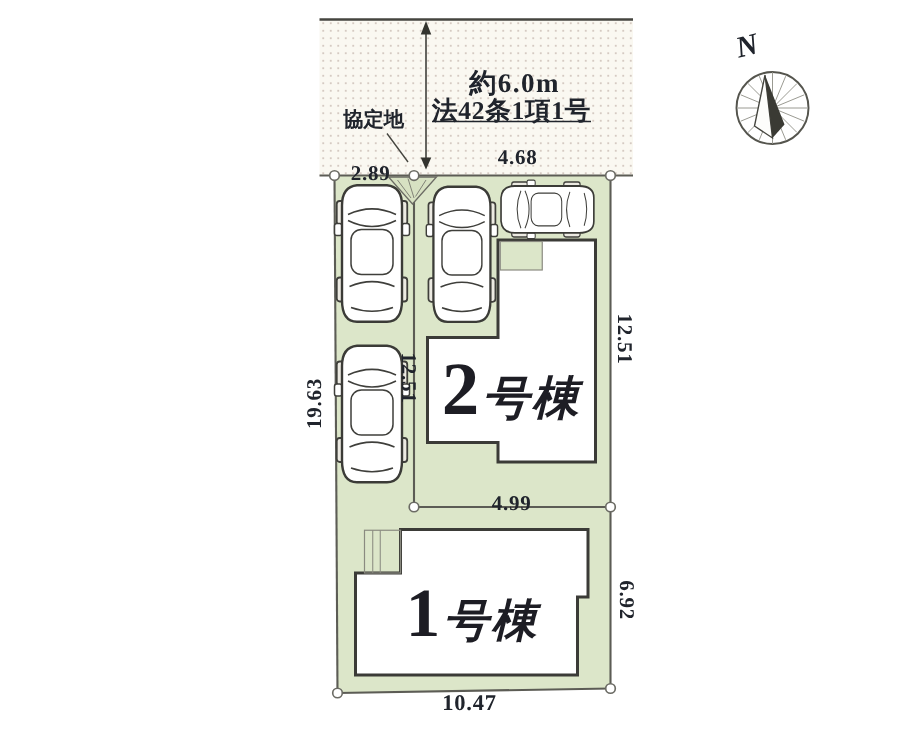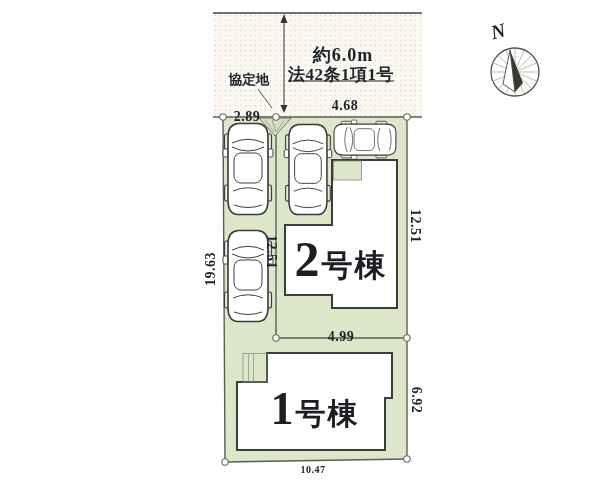--- a/index.html
+++ b/index.html
@@ -15,40 +15,40 @@
     z-index:0;
   }
   .plan-svg{position:absolute;left:0;top:0;z-index:1;}
   .lbl{
     position:absolute;transform:translate(-50%,-50%);
     color:#20242c;white-space:nowrap;font-weight:600;z-index:2;line-height:1;
   }
   .rot90{transform:translate(-50%,-50%) rotate(90deg);}
   .rotm90{transform:translate(-50%,-50%) rotate(-90deg);}
   .dim{font-size:14px;letter-spacing:0.5px;}
-  .dim-lg{font-size:10px;letter-spacing:0.5px;}
+  .dim-lg{font-size:15px;letter-spacing:0.5px;}
   .lbl-width{left:343px;top:55px;font-size:18px;letter-spacing:1px;text-align:center;}
   .lbl-law{left:341px;top:74px;font-size:17px;letter-spacing:0.5px;text-decoration:underline;}
   .lbl-agreement{left:249px;top:80px;font-size:13.5px;font-weight:700;}
   .lbl-289{left:247px;top:96px;margin-top:21px;}
   .lbl-762{left:345px;top:106px;}
   .lbl-1963{left:211px;top:269px;}
   .lbl-1251i{left:271px;top:252px;}
   .lbl-1251r{left:415px;top:226px;}
   .lbl-760{left:341px;top:337px;}
   .lbl-692{left:416px;top:400px;}
   .lbl-1047{left:313px;top:470px;}
   .lbl-north{left:498px;top:31px;font-size:20px;font-weight:700;font-style:italic;
     transform:translate(-50%,-50%) rotate(-14deg);}
   .bldg-label{
     position:absolute;display:flex;align-items:baseline;justify-content:center;
     color:#1d1d24;font-weight:600;z-index:2;
   }
   .bldg-label .num{font-size:50px;line-height:1;}
-  .bldg-label .suffix{font-size:31px;line-height:1;letter-spacing:2px;margin-left:2px;}
+  .bldg-label .suffix{font-size:31px;line-height:1;letter-spacing:2px;margin-left:2px;font-style:italic;}
   .b2-label{left:285px;top:234px;width:112px;}
   .b1-label{left:240px;top:386px;width:150px;}
   .b1-label .num{font-size:46px;}
   .b1-label .suffix{font-size:30px;}
 </style>
 </head>
 <body>
 
 <div class="canvas">
 

